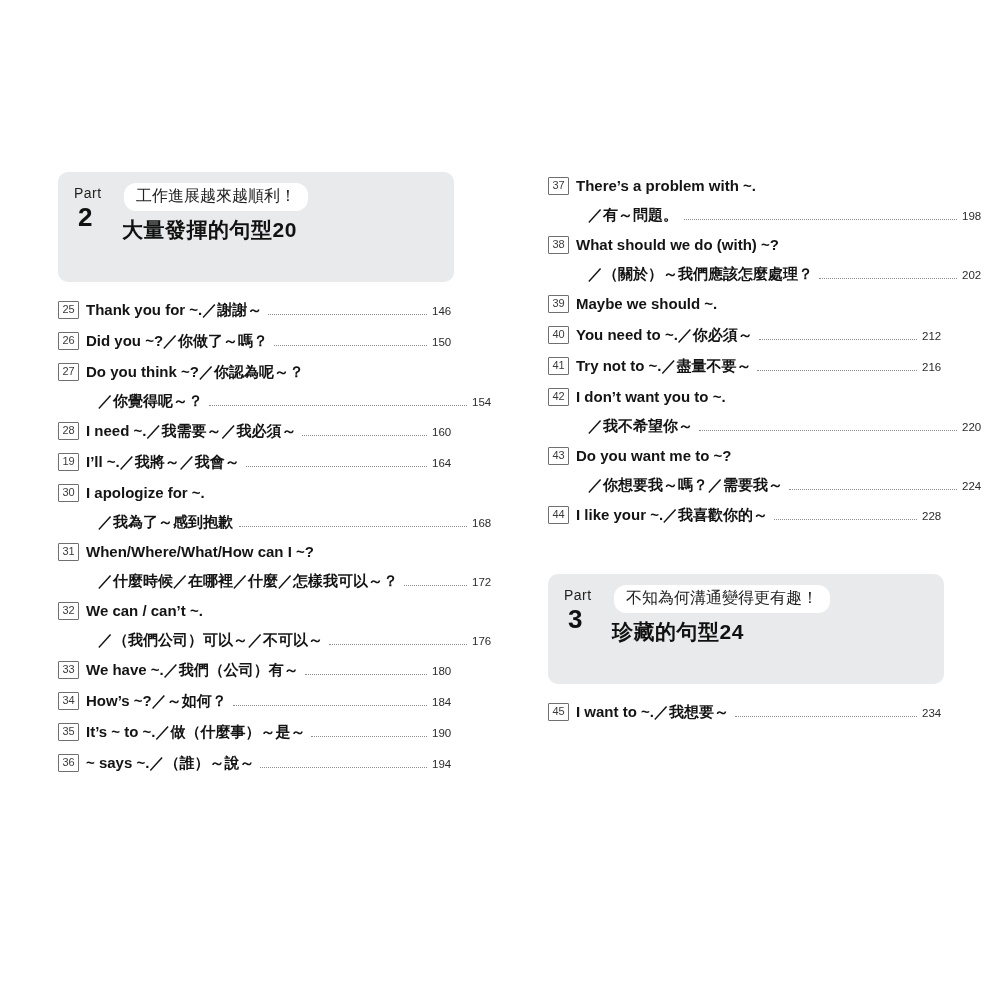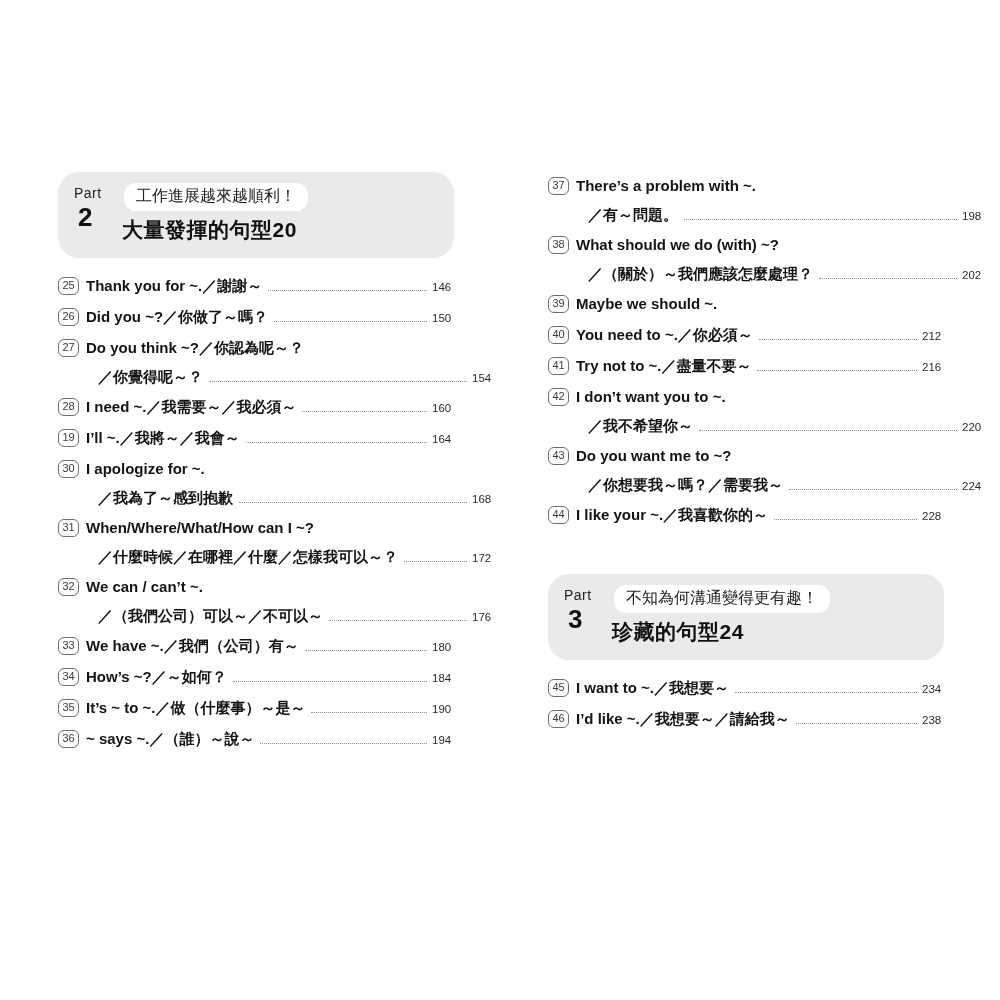--- a/index.html
+++ b/index.html
@@ -26,22 +26,22 @@
     top: 172px;
     width: 396px;
   }
   .col-left { left: 58px; }
   .col-right { left: 548px; }
 
   
   .part-banner {
     position: relative;
     background: #e9eaec;
-    border-radius: 21px;
-    height: 86px;
+    border-radius: 10px;
+    height: 110px;
     width: 396px;
     box-sizing: border-box;
     margin-bottom: 14px;
   }
   .part-word {
     position: absolute;
     left: 16px;
     top: 13px;
     font-size: 14px;
     color: #222;
@@ -89,21 +89,21 @@
   .num-box {
     flex: 0 0 auto;
     border: 1px solid #6f6f6f;
     font-size: 11px;
     line-height: 1;
     padding: 2px 2px 3px 2px;
     color: #3a3a3a;
     margin-right: 7px;
     min-width: 15px;
     text-align: center;
-    border-radius: 6px;
+    border-radius: 1px;
     position: relative;
     top: -2px;
   }
   .txt {
     flex: 0 0 auto;
     font-size: 15px;
     font-weight: bold;
     color: #141414;
     white-space: nowrap;
   }
@@ -369,24 +369,16 @@
 
     <div class="entry">
       <div class="line">
         <span class="num-box">45</span>
         <span class="txt">I want to ~.／我想要～</span>
         <span class="dots"></span>
         <span class="pg">234</span>
       </div>
     </div>
 
-    <div class="entry">
-      <div class="line">
-        <span class="num-box">46</span>
-        <span class="txt">I’d like ~.／我想要～／請給我～</span>
-        <span class="dots"></span>
-        <span class="pg">238</span>
-      </div>
-    </div>
 
   </div>
 
 </div>
 
 </body></html>

